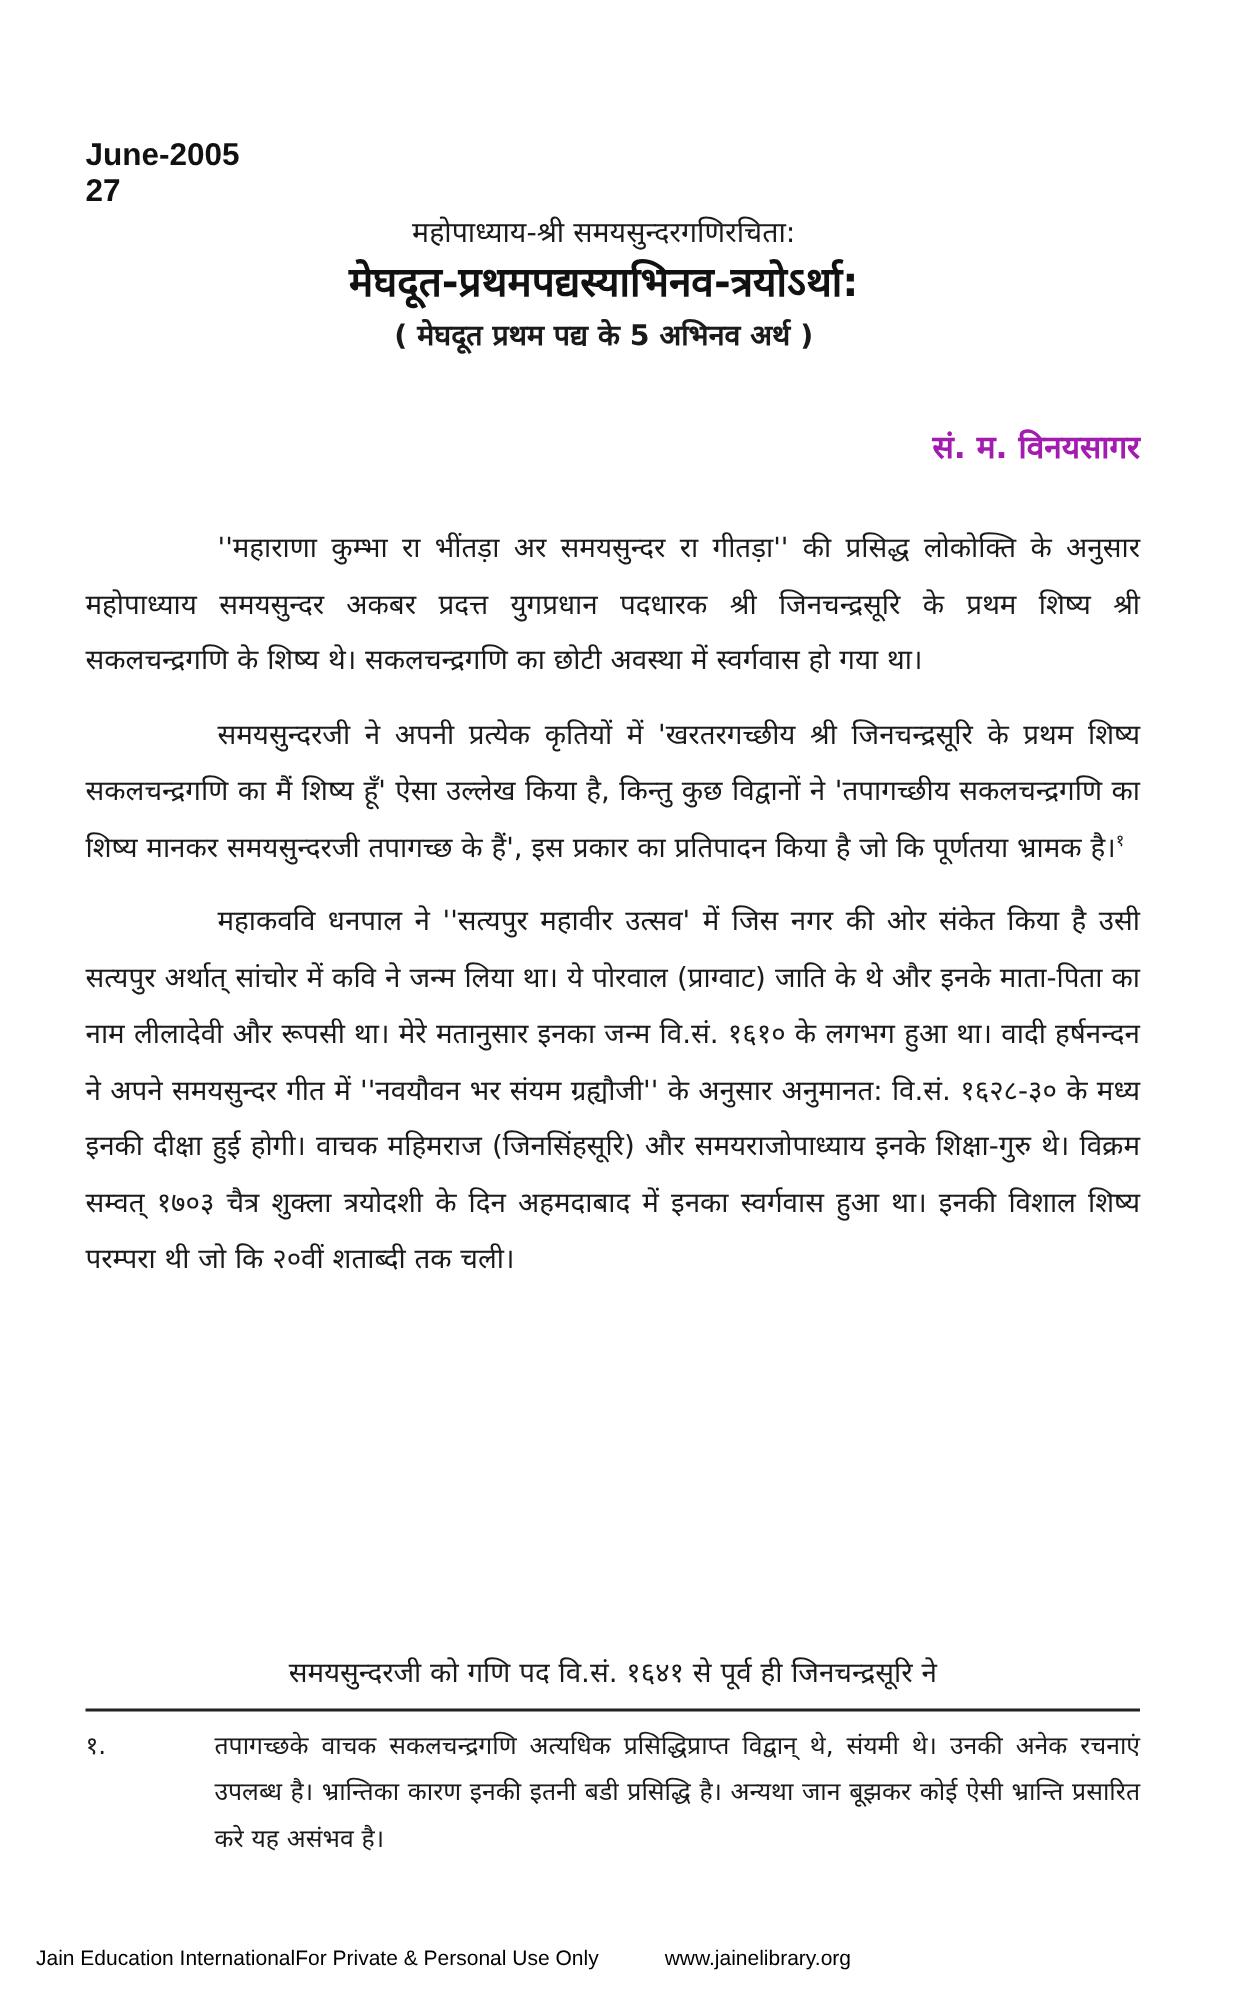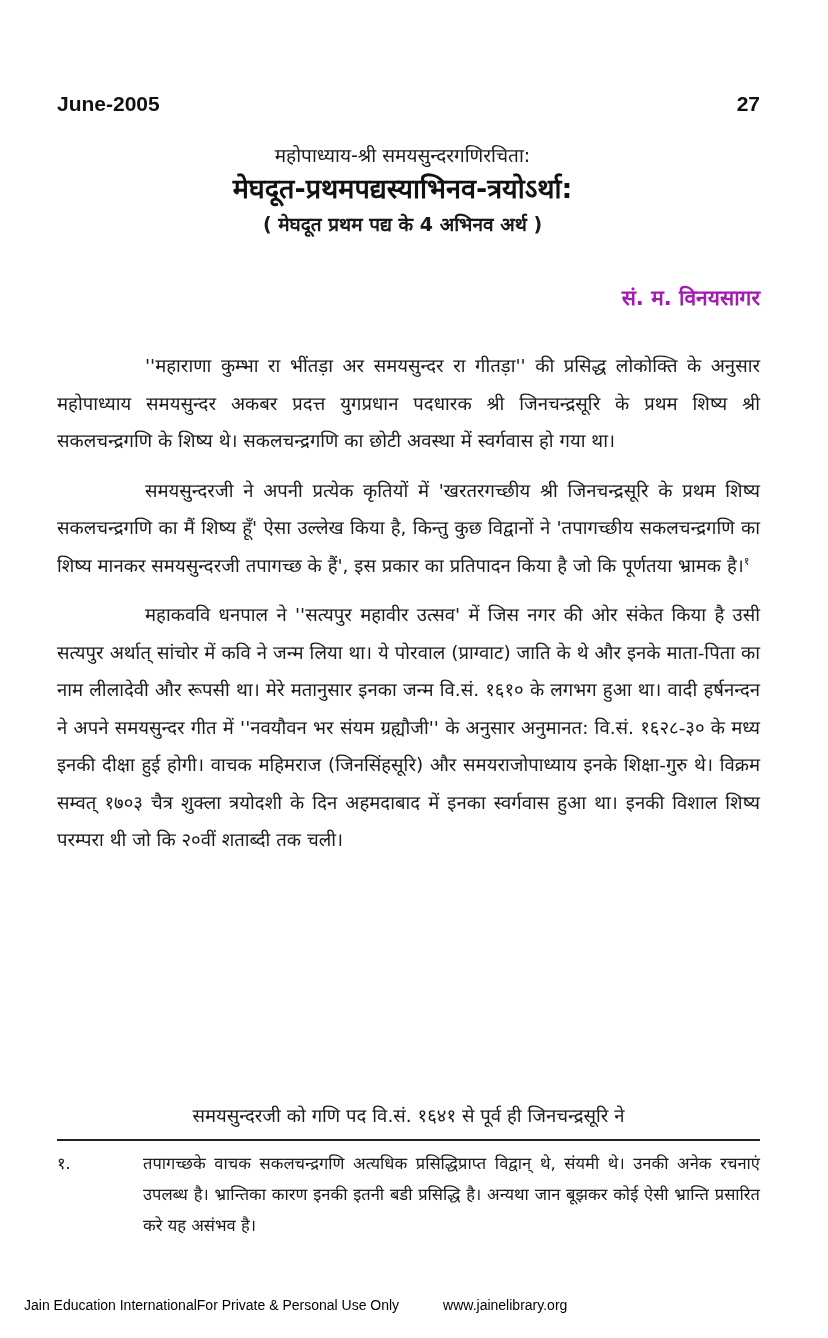--- a/index.html
+++ b/index.html
@@ -20,20 +20,21 @@
       left: 57px;
       right: 68px;
       top: 92px;
       display: flex;
       justify-content: space-between;
       align-items: baseline;
       font-family: "Liberation Sans", sans-serif;
       font-weight: bold;
       font-size: 21px;
       color: #111;
+      flex-direction: column;
     }
     .title-block {
       position: absolute;
       left: 45px;
       right: 68px;
       top: 140px;
       text-align: center;
     }
     .supertitle {
       font-size: 19px;
@@ -137,21 +138,21 @@
 <body>
 
 <div class="page-header">
   <span>June-2005</span>
   <span>27</span>
 </div>
 
 <div class="title-block">
   <div class="supertitle">महोपाध्याय-श्री समयसुन्दरगणिरचिता:</div>
   <div class="main-title">मेघदूत-प्रथमपद्यस्याभिनव-त्रयोऽर्था:</div>
-  <div class="subtitle">( मेघदूत प्रथम पद्य के 4 अभिनव अर्थ )</div>
+  <div class="subtitle">( मेघदूत प्रथम पद्य के 5 अभिनव अर्थ )</div>
 </div>
 
 <div class="editor">सं. म. विनयसागर</div>
 
 <div class="body-text">
   <p><span>''महाराणा कुम्भा रा भींतड़ा अर समयसुन्दर रा गीतड़ा'' की प्रसिद्ध लोकोक्ति के अनुसार महोपाध्याय समयसुन्दर अकबर प्रदत्त युगप्रधान पदधारक श्री जिनचन्द्रसूरि के प्रथम शिष्य श्री सकलचन्द्रगणि के शिष्य थे। सकलचन्द्रगणि का छोटी अवस्था में स्वर्गवास हो गया था।</span></p>
   <p><span>समयसुन्दरजी ने अपनी प्रत्येक कृतियों में 'खरतरगच्छीय श्री जिनचन्द्रसूरि के प्रथम शिष्य सकलचन्द्रगणि का मैं शिष्य हूँ' ऐसा उल्लेख किया है, किन्तु कुछ विद्वानों ने 'तपागच्छीय सकलचन्द्रगणि का शिष्य मानकर समयसुन्दरजी तपागच्छ के हैं', इस प्रकार का प्रतिपादन किया है जो कि पूर्णतया भ्रामक है।</span><sup>१</sup></p>
   <p><span>महाकववि धनपाल ने ''सत्यपुर महावीर उत्सव' में जिस नगर की ओर संकेत किया है उसी सत्यपुर अर्थात् सांचोर में कवि ने जन्म लिया था। ये पोरवाल (प्राग्वाट) जाति के थे और इनके माता-पिता का नाम लीलादेवी और रूपसी था। मेरे मतानुसार इनका जन्म वि.सं. १६१० के लगभग हुआ था। वादी हर्षनन्दन ने अपने समयसुन्दर गीत में ''नवयौवन भर संयम ग्रह्यौजी'' के अनुसार अनुमानत: वि.सं. १६२८-३० के मध्य इनकी दीक्षा हुई होगी। वाचक महिमराज (जिनसिंहसूरि) और समयराजोपाध्याय इनके शिक्षा-गुरु थे। विक्रम सम्वत् १७०३ चैत्र शुक्ला त्रयोदशी के दिन अहमदाबाद में इनका स्वर्गवास हुआ था। इनकी विशाल शिष्य परम्परा थी जो कि २०वीं शताब्दी तक चली।</span></p>
 </div>
 

